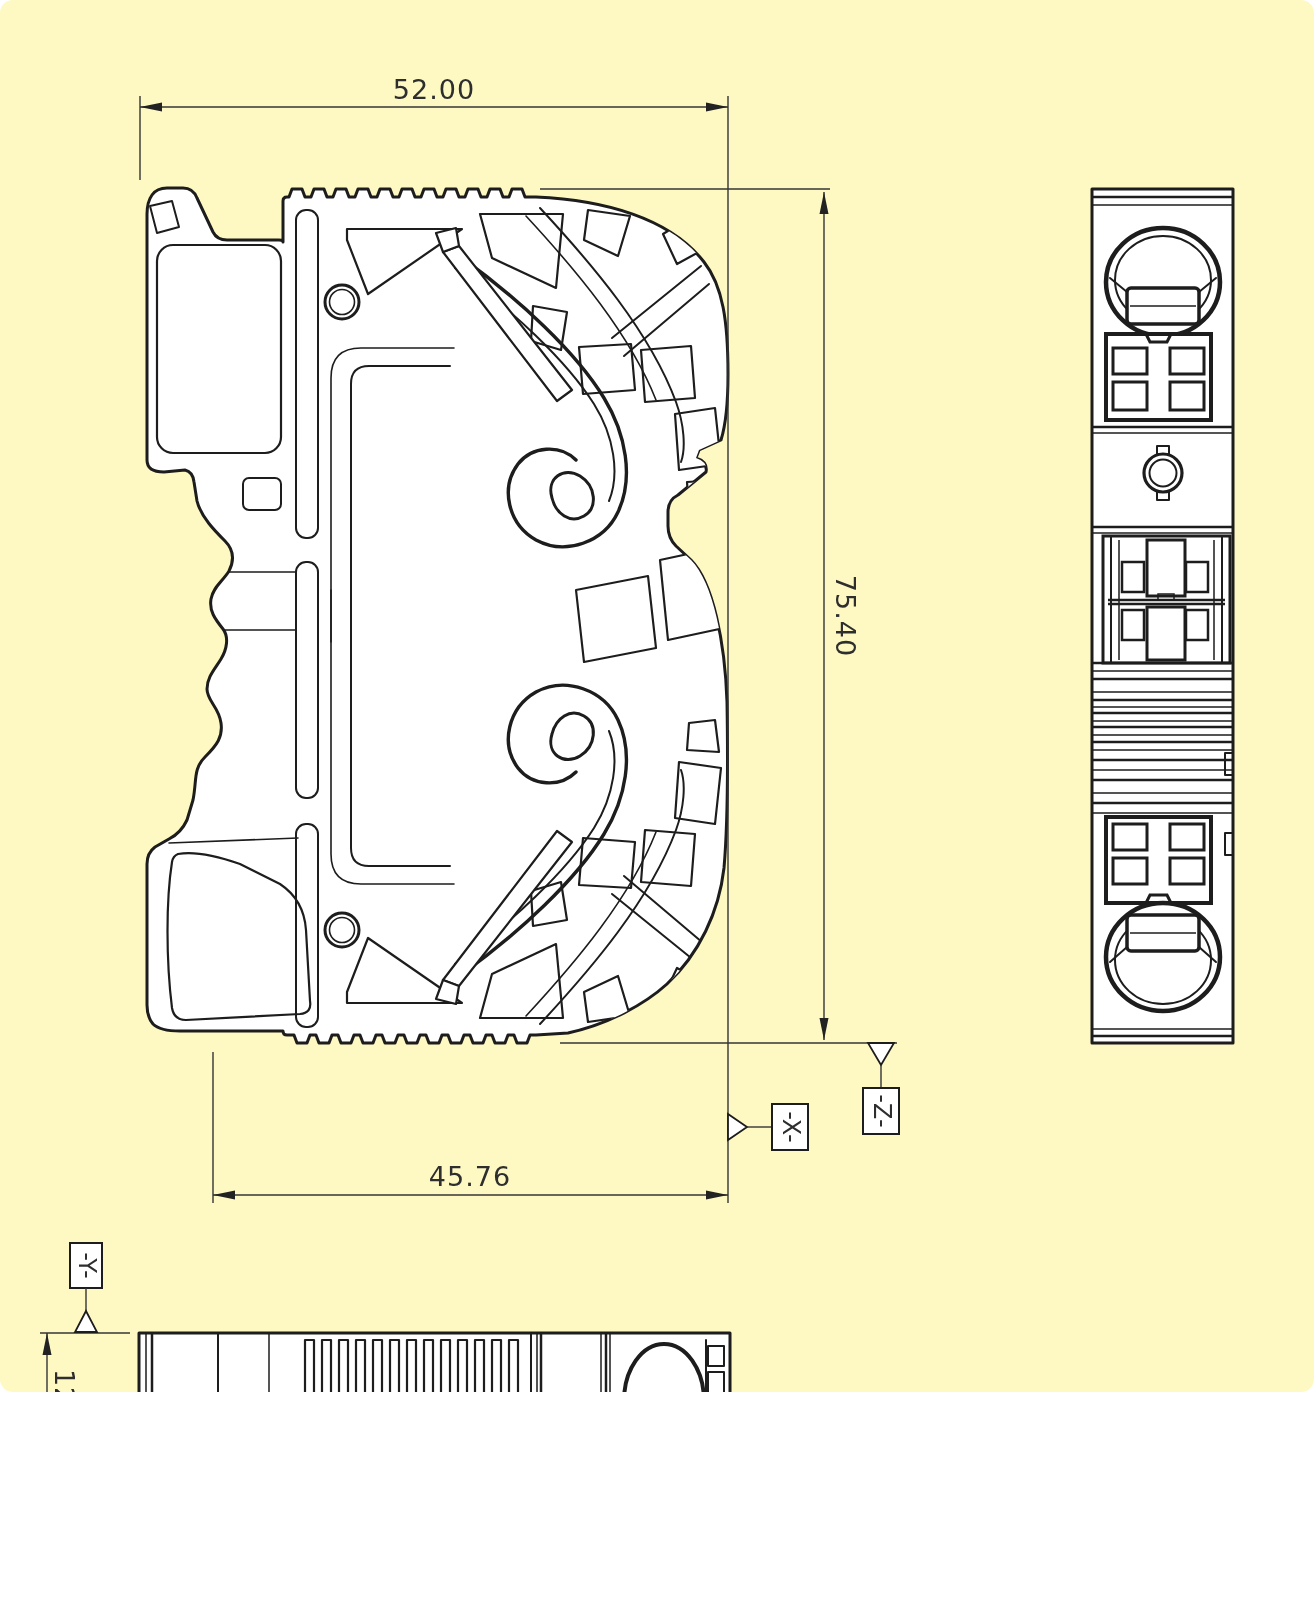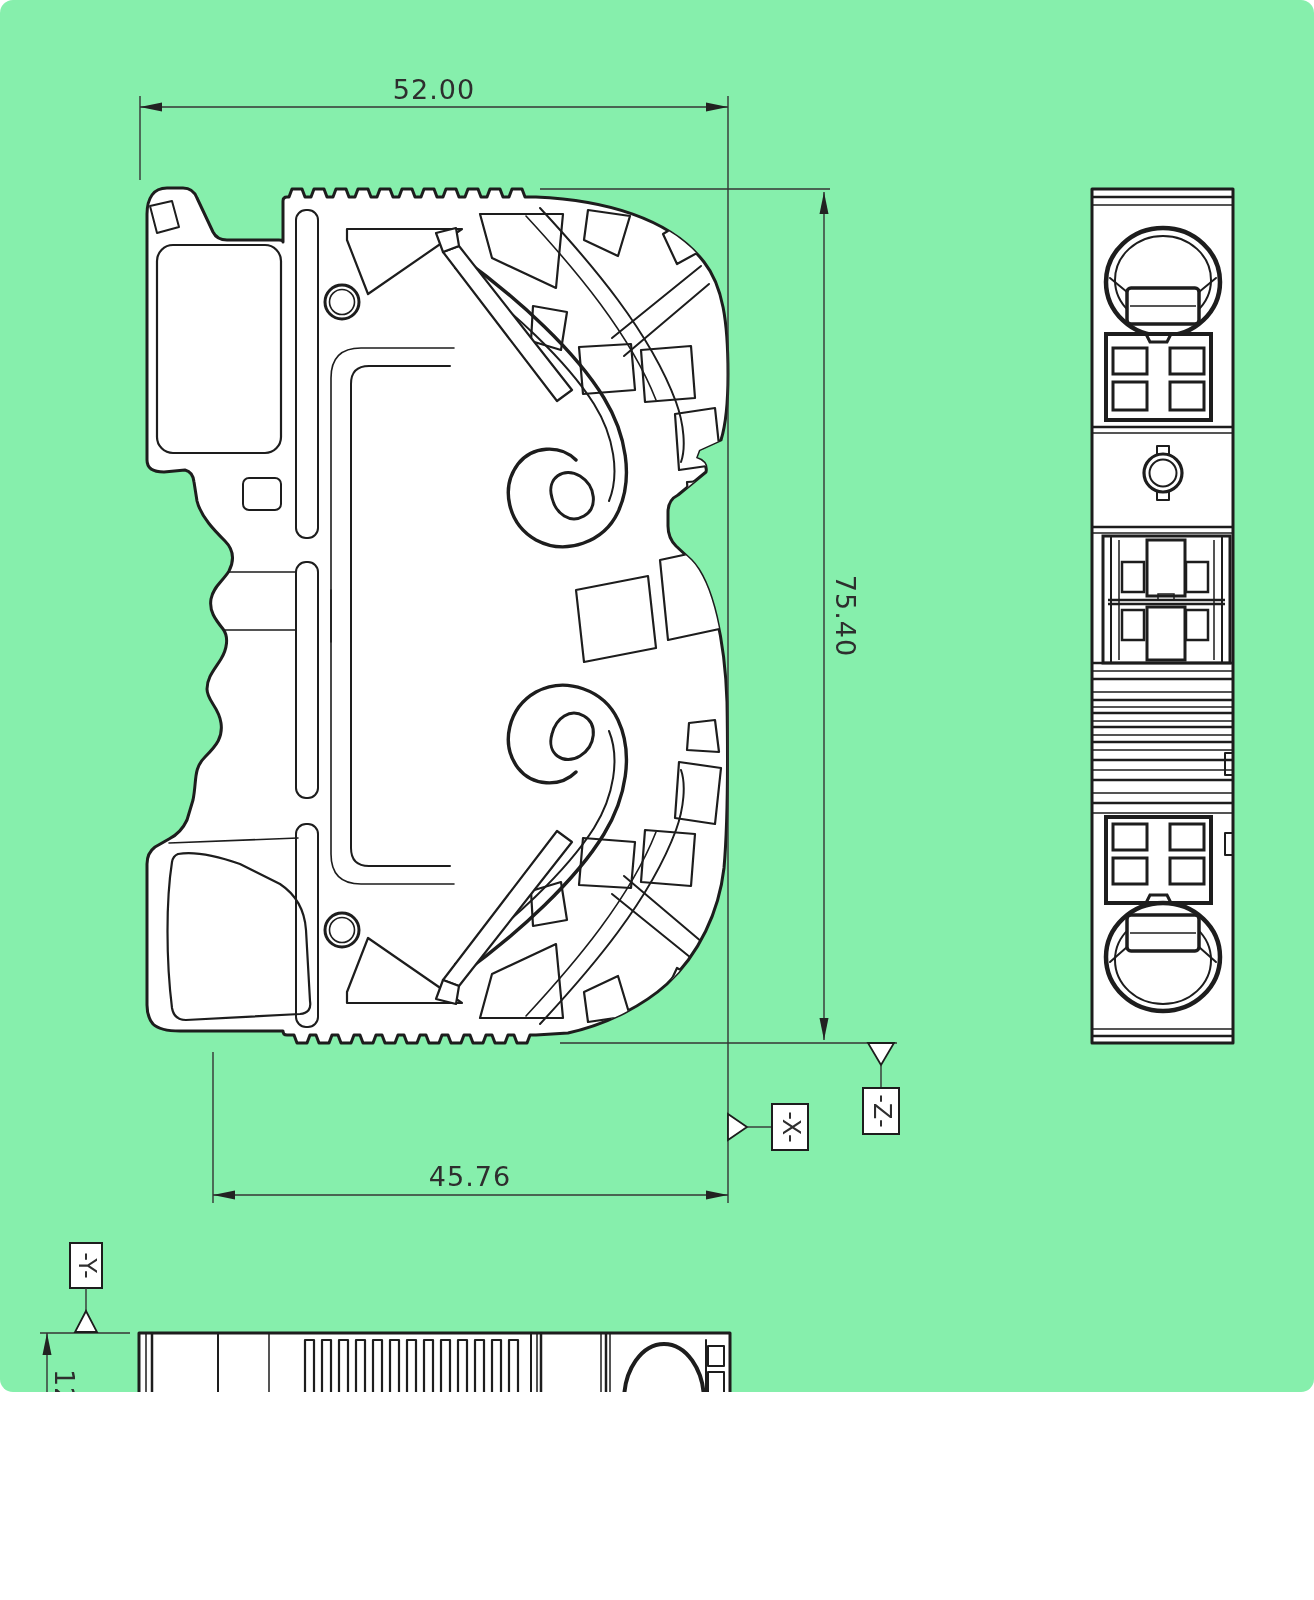--- a/index.html
+++ b/index.html
@@ -1,16 +1,16 @@
 <!DOCTYPE html>
 <html><head>
 <meta charset="utf-8">
 <style>
   html,body{margin:0;padding:0;background:#fff;}
-  .page{width:1314px;height:1392px;position:relative;background:#86efac;overflow:hidden;
+  .page{width:1314px;height:1392px;position:relative;background:#fef9c3;overflow:hidden;
         font-family:"DejaVu Sans", sans-serif;border-radius:13px;}
   svg{display:block;}
   .dim-text{font-family:"DejaVu Sans", sans-serif;font-size:27px;fill:#2e2e2e;letter-spacing:1px;}
   .datum-text{font-family:"DejaVu Sans", sans-serif;font-size:24px;fill:#2e2e2e;}
   .thin{stroke:#343434;stroke-width:1.4;fill:none;}
   .arrow{fill:#222;stroke:none;}
   .o3{stroke:#1d1d1d;stroke-width:3;fill:#fff;stroke-linejoin:round;stroke-linecap:round;}
   .i22{stroke:#1d1d1d;stroke-width:2.2;fill:#fff;stroke-linejoin:round;stroke-linecap:round;}
   .i16{stroke:#1d1d1d;stroke-width:1.6;fill:none;stroke-linejoin:round;stroke-linecap:round;}
   .i2n{stroke:#1d1d1d;stroke-width:2;fill:none;stroke-linejoin:round;stroke-linecap:round;}

